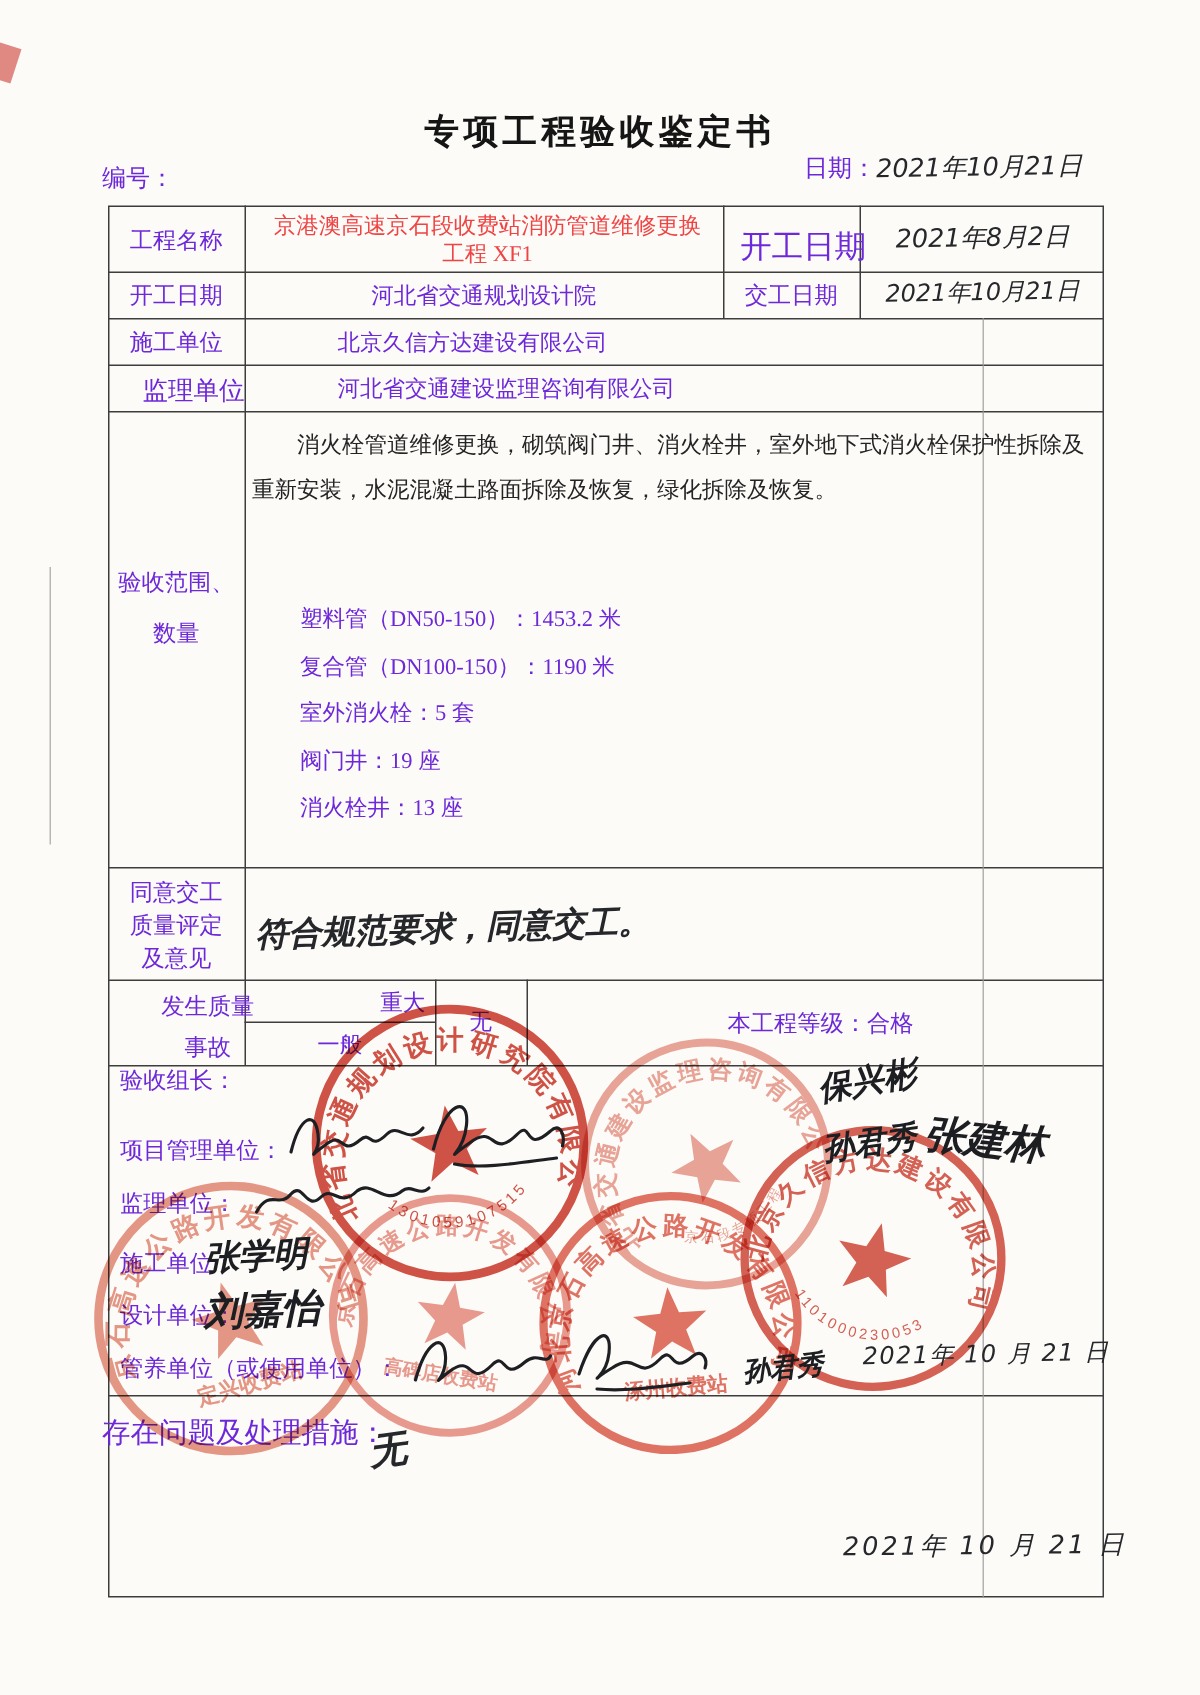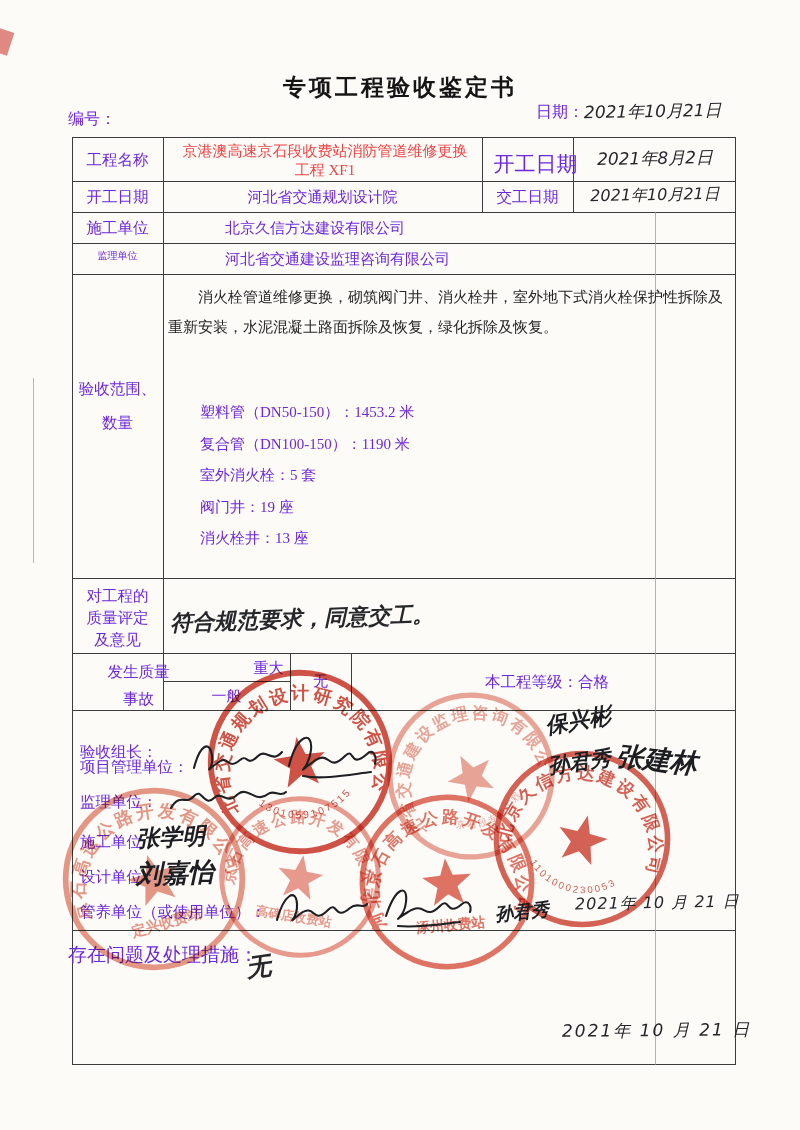--- a/index.html
+++ b/index.html
@@ -61,53 +61,53 @@
   <div class="abs printed center" style="left:490px;top:150px;width:91px;font-size:21px;">开工日期</div>
   <div class="abs hw center" style="left:576px;top:147px;width:158px;font-size:17px;transform:rotate(-1deg);">2021年8月2日</div>
 
   <div class="abs printed center" style="left:72px;top:187px;width:91px;font-size:15.5px;">开工日期</div>
   <div class="abs printed center" style="left:163px;top:188px;width:319px;">河北省交通规划设计院</div>
   <div class="abs printed center" style="left:482px;top:187px;width:91px;font-size:15.5px;">交工日期</div>
   <div class="abs hw center" style="left:575px;top:185px;width:160px;font-size:16px;transform:rotate(-1deg);">2021年10月21日</div>
 
   <div class="abs printed center" style="left:72px;top:218px;width:91px;font-size:15.5px;">施工单位</div>
   <div class="abs printed" style="left:225px;top:219px;">北京久信方达建设有限公司</div>
-  <div class="abs printed center" style="left:72px;top:249px;width:91px;font-size:10px;">监理单位</div>
+  <div class="abs printed center" style="left:72px;top:249px;width:91px;font-size:17px;text-align:right;">监理单位</div>
   <div class="abs printed" style="left:225px;top:250px;">河北省交通建设监理咨询有限公司</div>
 
   <div class="abs scope-summary" style="left:168px;top:282px;">消火栓管道维修更换，砌筑阀门井、消火栓井，室外地下式消火栓保护性拆除及重新安装，水泥混凝土路面拆除及恢复，绿化拆除及恢复。</div>
   <div class="abs printed center" style="left:72px;top:372px;width:91px;font-size:15.5px;line-height:34px;white-space:normal;">
     <div>验收范围、</div>
     <div>数量</div>
   </div>
   <ul class="abs" style="left:168px;top:371px;">
     <li class="printed" style="position:absolute;top:0;">塑料管（DN50-150）：1453.2 米</li>
     <li class="printed" style="position:absolute;top:32px;text-align:center;">复合管（DN100-150）：1190 米</li>
     <li class="printed" style="position:absolute;top:63px;">室外消火栓：5 套</li>
     <li class="printed" style="position:absolute;top:95px;">阀门井：19 座</li>
     <li class="printed" style="position:absolute;top:126px;">消火栓井：13 座</li>
   </ul>
 
   <div class="abs printed center" style="left:72px;top:585px;width:91px;font-size:15.5px;line-height:22px;white-space:normal;">
-    <div>对工程的</div>
+    <div>同意交工</div>
     <div>质量评定</div>
     <div>及意见</div>
   </div>
   <div class="abs hw" style="left:170px;top:604px;font-size:22px;font-weight:bold;transform:rotate(-2deg);">符合规范要求，同意交工。</div>
 
   <div class="abs printed center" style="left:72px;top:658px;width:91px;font-size:15.5px;line-height:27px;white-space:normal;margin-left:21px;">
     <div>发生质量</div>
     <div>事故</div>
   </div>
   <div class="abs printed center" style="left:163px;top:659px;width:127px;margin-left:42px;">重大</div>
   <div class="abs printed center" style="left:163px;top:687px;width:127px;">一般</div>
   <div class="abs printed center" style="left:290px;top:672px;width:61px;">无</div>
   <div class="abs printed center" style="left:351px;top:672px;width:304px;font-size:15.5px;padding-left:44px;">本工程等级：合格</div>
 
-  <div class="abs printed" style="left:80px;top:742px;font-size:15.5px;">验收组长：</div>
+  <div class="abs printed" style="left:80px;top:710px;font-size:15.5px;">验收组长：</div>
   <div class="abs printed" style="left:80px;top:757px;font-size:15.5px;">项目管理单位：</div>
   <div class="abs printed" style="left:80px;top:792px;font-size:15.5px;">监理单位：</div>
   <div class="abs printed" style="left:80px;top:832px;font-size:15.5px;">施工单位：</div>
   <div class="abs printed" style="left:80px;top:867px;font-size:15.5px;">设计单位：</div>
   <div class="abs printed" style="left:80px;top:902px;font-size:15.5px;">管养单位（或使用单位）：</div>
   <div class="abs printed" style="left:68px;top:942px;font-size:19px;">存在问题及处理措施：</div>
 
   <div class="abs stamp" style="left: 203px; top: 665px; width: 194px; height: 194px; transform: rotate(-8deg); opacity: 0.85;"><svg width="100%" height="100%" viewBox="0 0 200 200">
         <circle cx="100" cy="100" r="92" fill="none" stroke="#c93527" stroke-width="6"></circle>
         <defs>

